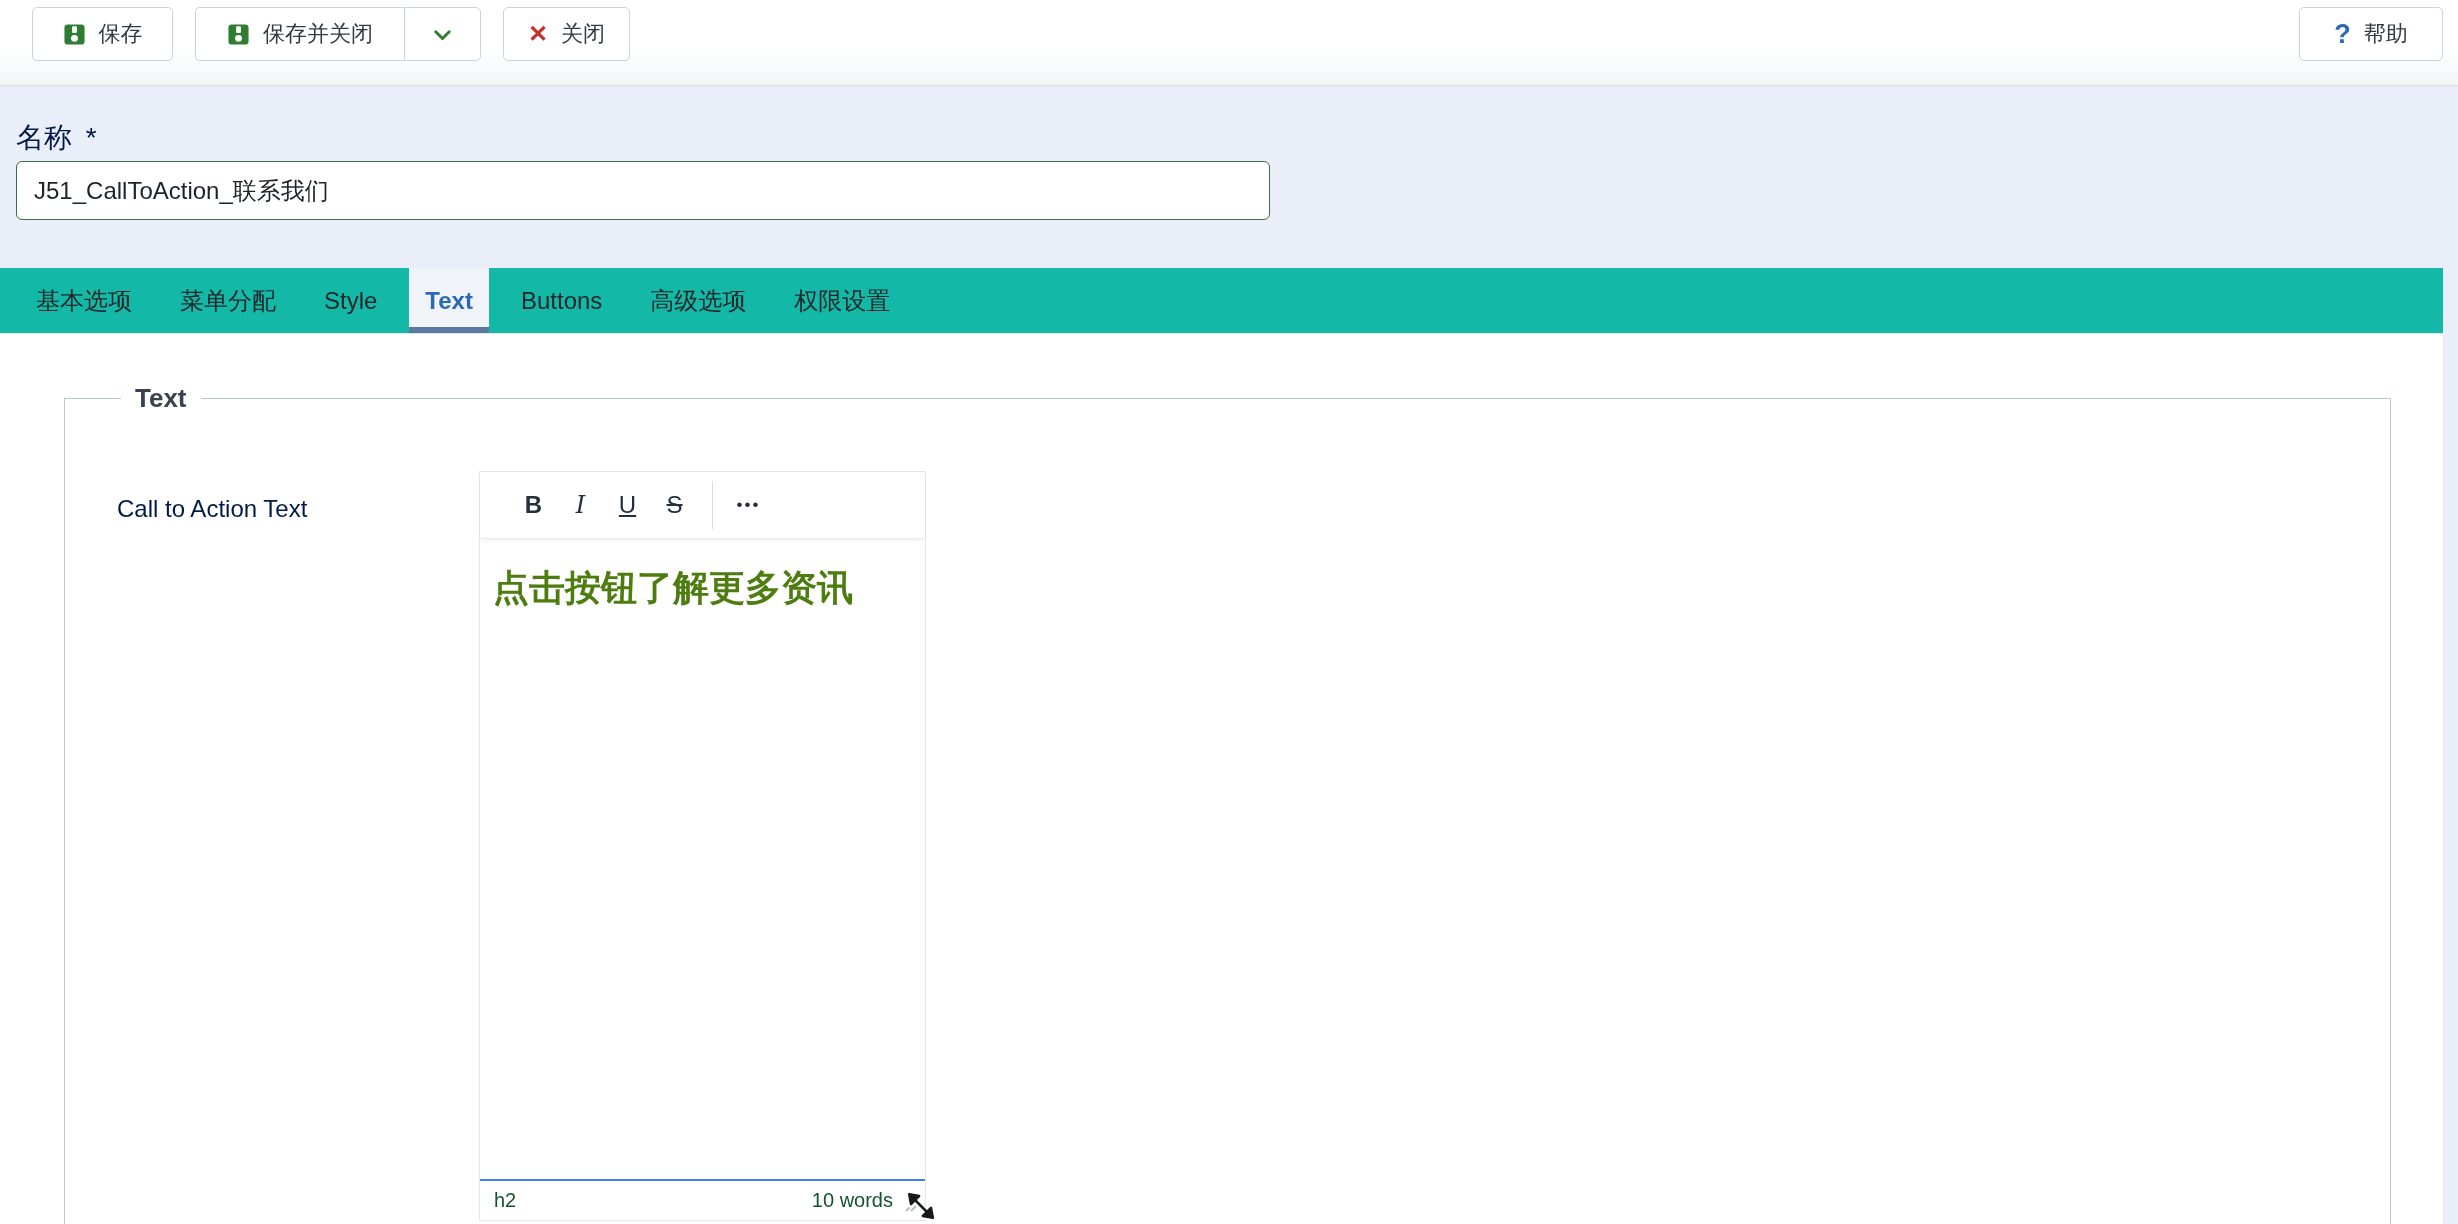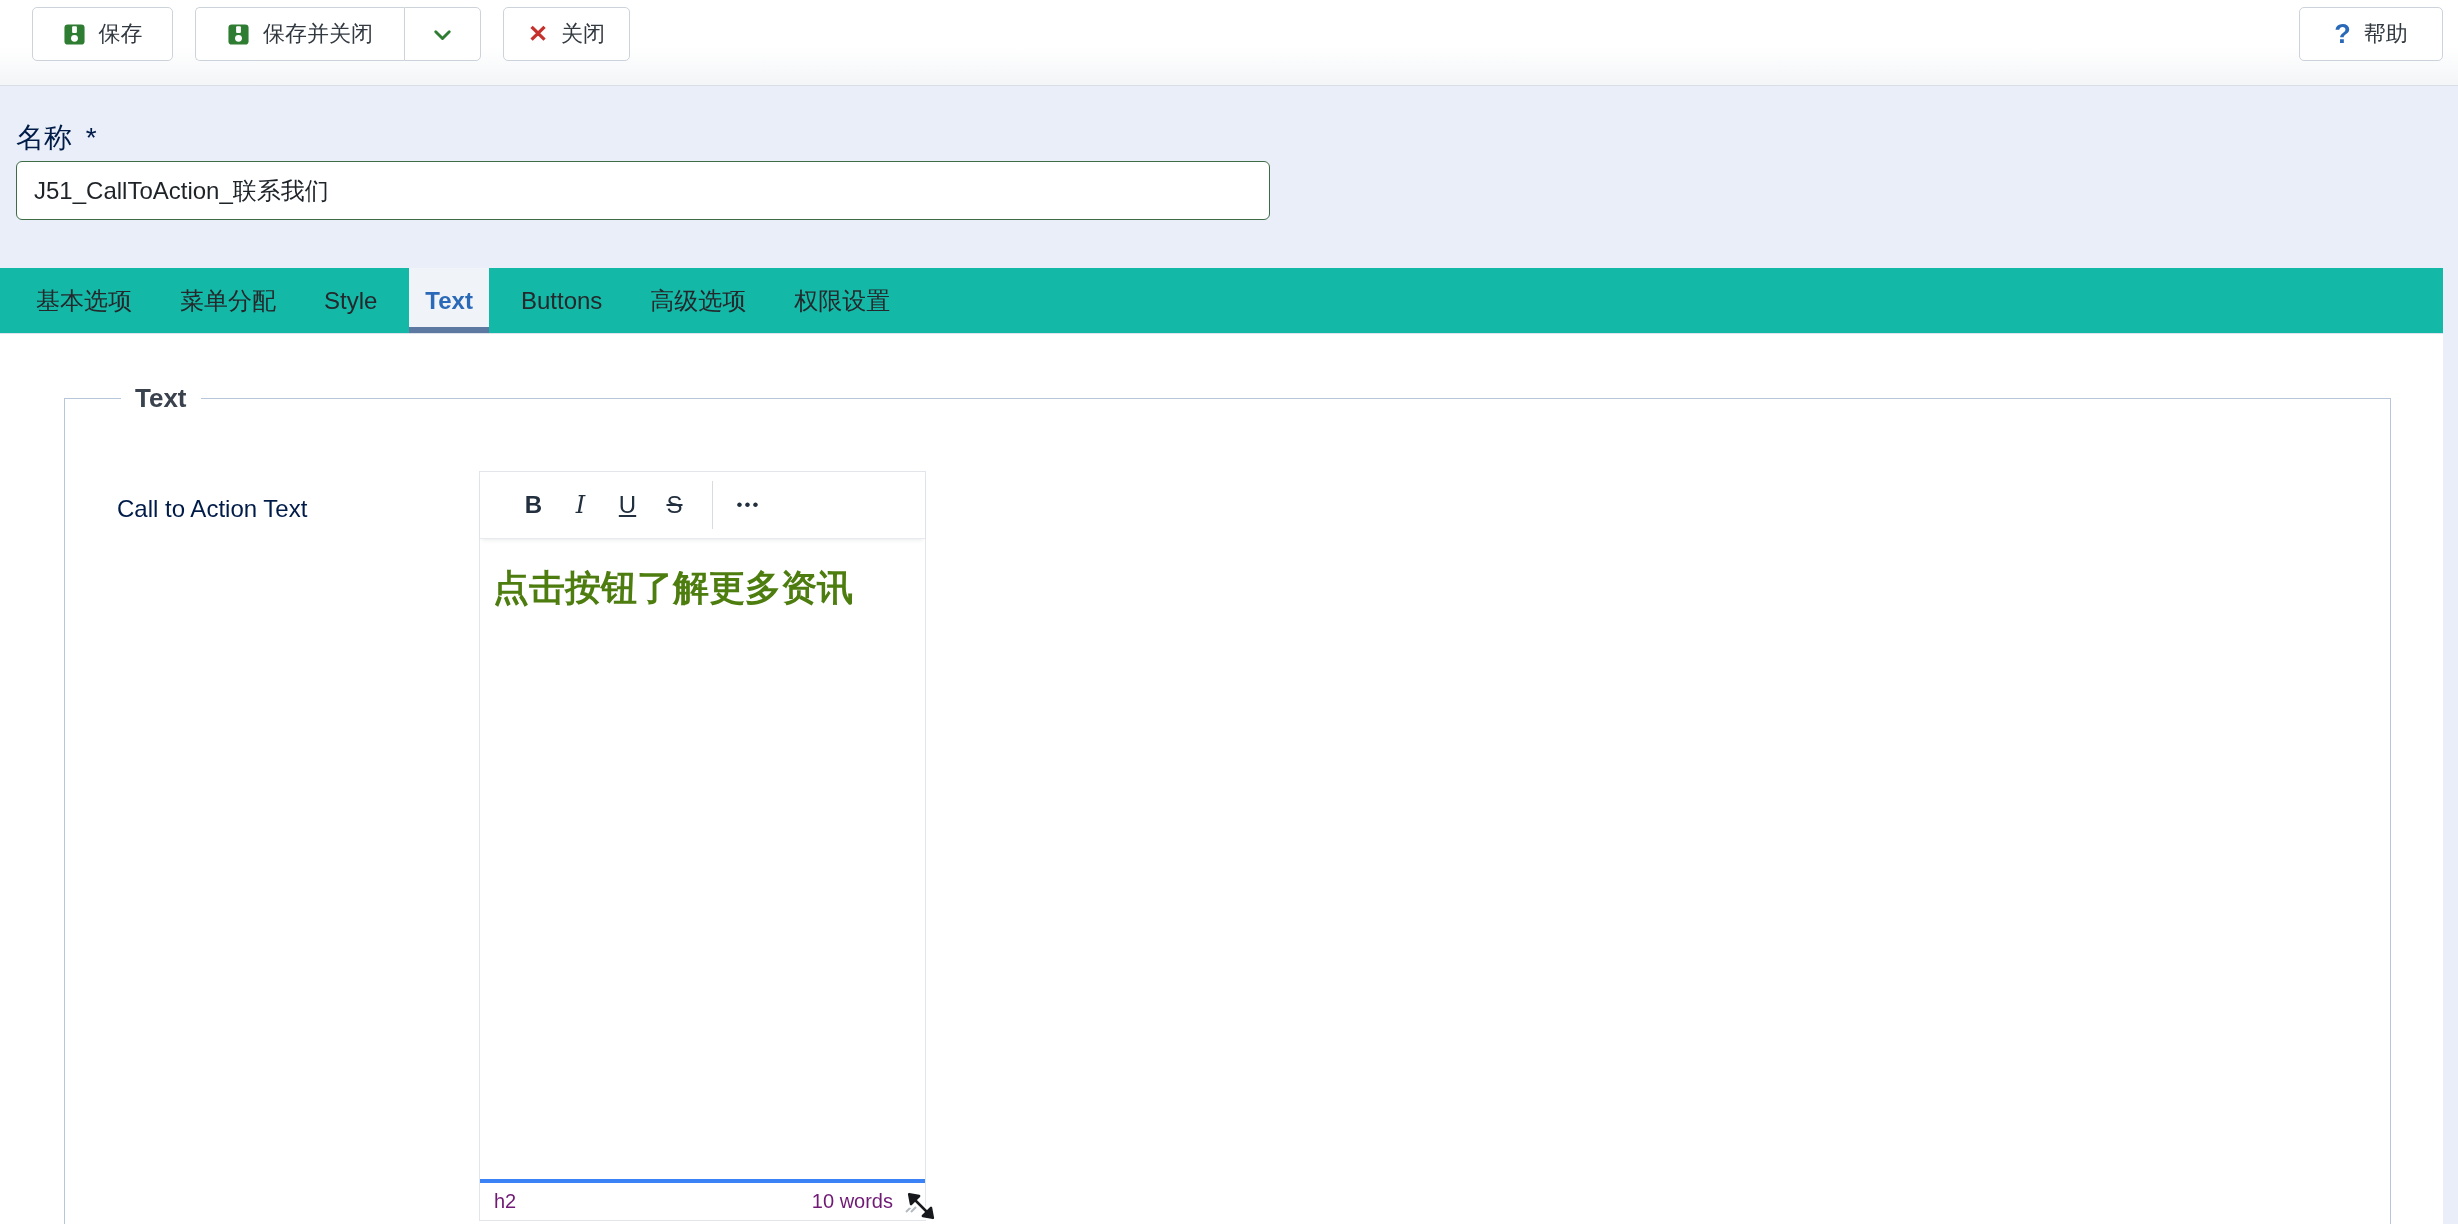--- a/index.html
+++ b/index.html
@@ -101,23 +101,23 @@
   .more-btn {
     width:47px; height:47px; display:flex; align-items:center; justify-content:center;
     font-size:17px; letter-spacing:2px; color:#222f3e; cursor:pointer;
   }
   .mce-content { flex:1; padding:26px 16px 0 13px; cursor:text; }
   .mce-content h2 {
     font-size:36px; font-weight:bold; color:#4d7c0f; line-height:1.25;
     font-family:"Liberation Sans","DejaVu Sans",sans-serif;
   }
   .mce-statusbar {
-    height:41px; border-top:4px solid #3b82f6;
+    height:41px; border-top:2px solid #3b82f6;
     display:flex; align-items:center; justify-content:space-between;
-    padding:0 8px 0 14px; font-size:20px; color:#701a75;
+    padding:0 8px 0 14px; font-size:20px; color:#14532d;
   }
   .status-right { display:flex; align-items:flex-end; gap:9px; }
   .resize-cursor { position:absolute; right:-16px; bottom:-6px; width:40px; height:40px; pointer-events:none; }
 </style>
 </head>
 <body>
 
 <div class="top-toolbar">
   <div class="toolbar-left">
 

